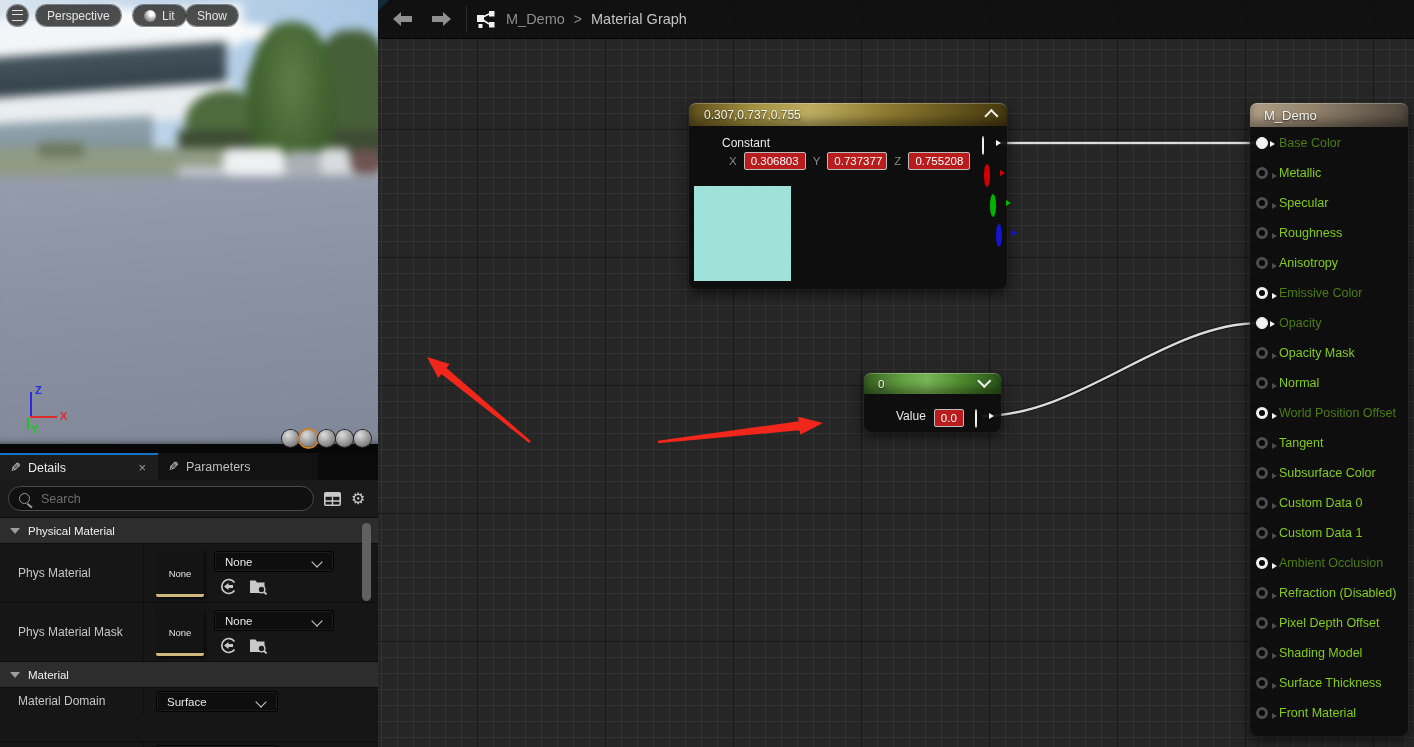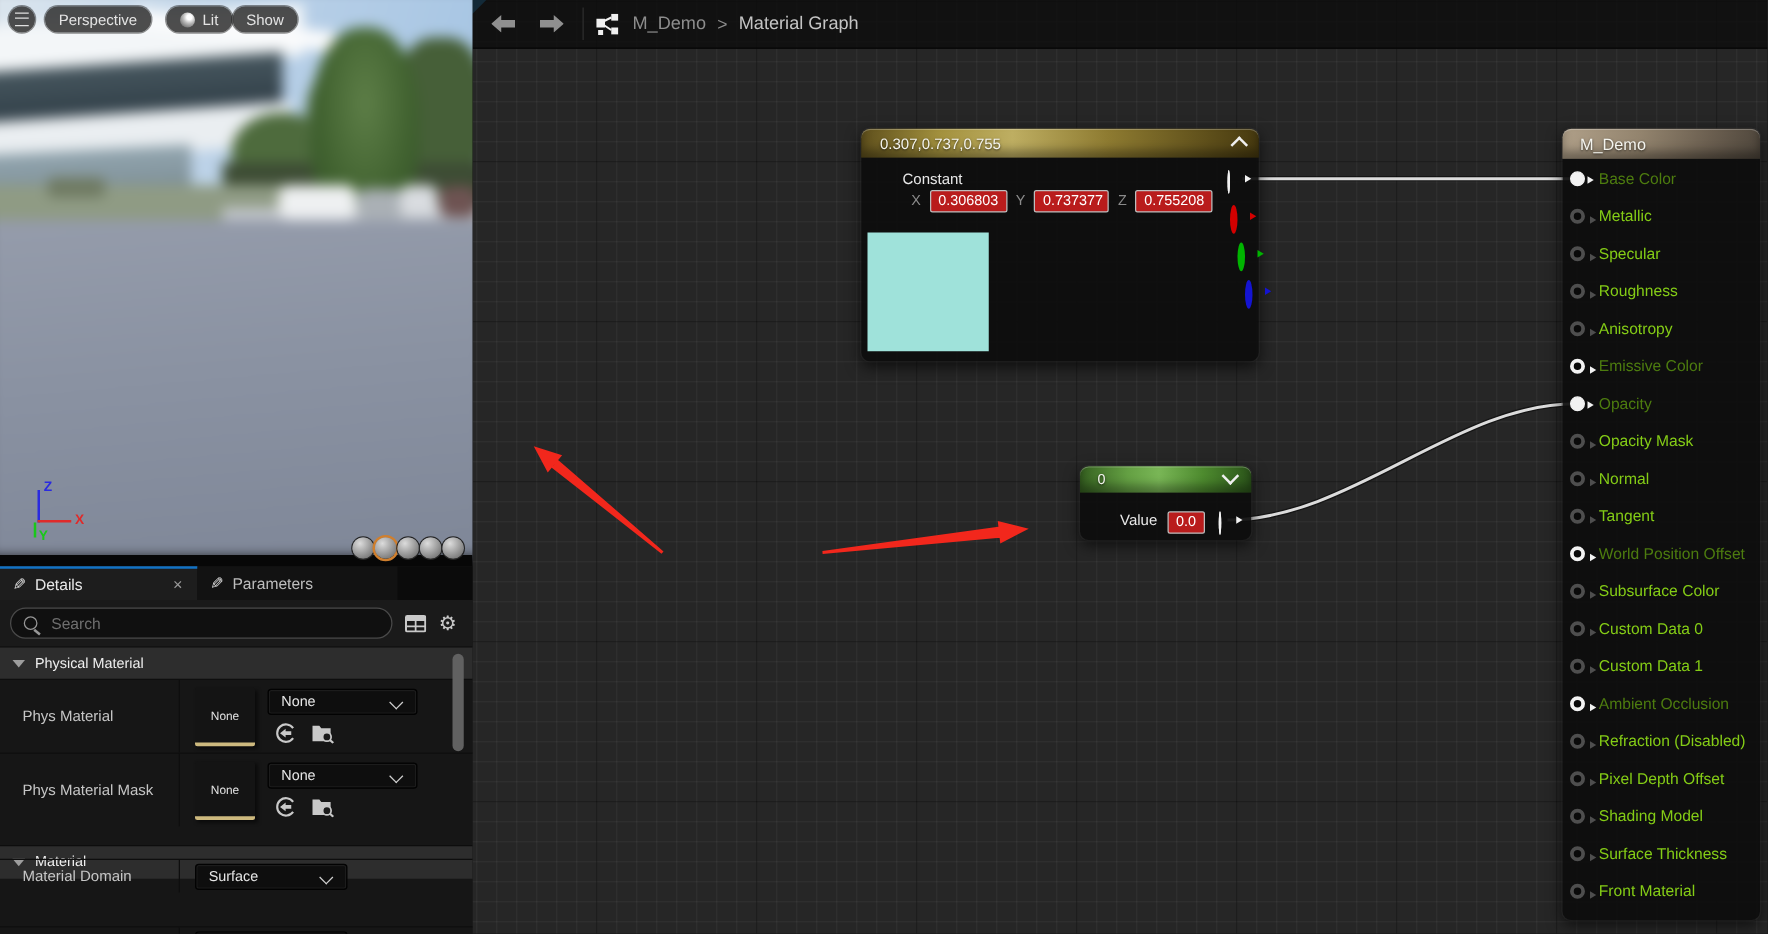--- a/index.html
+++ b/index.html
@@ -227,26 +227,26 @@
       </div>
       <div class="rpin-row">
         <span class="pin disabled"></span>
         <span class="rpin-label disabled">Opacity Mask</span>
       </div>
       <div class="rpin-row">
         <span class="pin disabled"></span>
         <span class="rpin-label disabled">Normal</span>
       </div>
       <div class="rpin-row">
-        <span class="pin disabled"></span>
-        <span class="rpin-label disabled">Tangent</span>
-      </div>
-      <div class="rpin-row">
         <span class="pin enabled"></span>
         <span class="rpin-label enabled">World Position Offset</span>
+      </div>
+      <div class="rpin-row">
+        <span class="pin disabled"></span>
+        <span class="rpin-label disabled">Tangent</span>
       </div>
       <div class="rpin-row">
         <span class="pin disabled"></span>
         <span class="rpin-label disabled">Subsurface Color</span>
       </div>
       <div class="rpin-row">
         <span class="pin disabled"></span>
         <span class="rpin-label disabled">Custom Data 0</span>
       </div>
       <div class="rpin-row">
@@ -402,21 +402,21 @@
         <path d="M4 8.5 L8.5 5 V7 H13 V10 H8.5 V12 Z" fill="#c9c9c9"></path>
       </svg>
       <svg width="19" height="17" viewBox="0 0 19 17">
         <path d="M1 2.5 H6.5 L8 4.5 H15.5 V15 H1 Z" fill="#c9c9c9"></path>
         <circle cx="12.5" cy="11.5" r="3.4" fill="#1b1b1b" stroke="#c9c9c9" stroke-width="1.4"></circle>
         <path d="M15 14 L17.6 16.4" stroke="#c9c9c9" stroke-width="1.8"></path>
       </svg>
     </div>
   </div>
 
-  <div class="sec-head" style="top:223px">
+  <div class="sec-head" style="top:208px">
     <span class="sec-tri"></span>
     <span class="sec-title">Material</span>
   </div>
 
   <div class="drow" style="top:234px;height:27px">
     <span class="lab">Material Domain</span>
     <span class="col-div"></span>
     <div class="dd" style="left:156px;top:3px;width:122px">
       <span class="dd-lab">Surface</span>
       <span class="dd-chev"></span>

